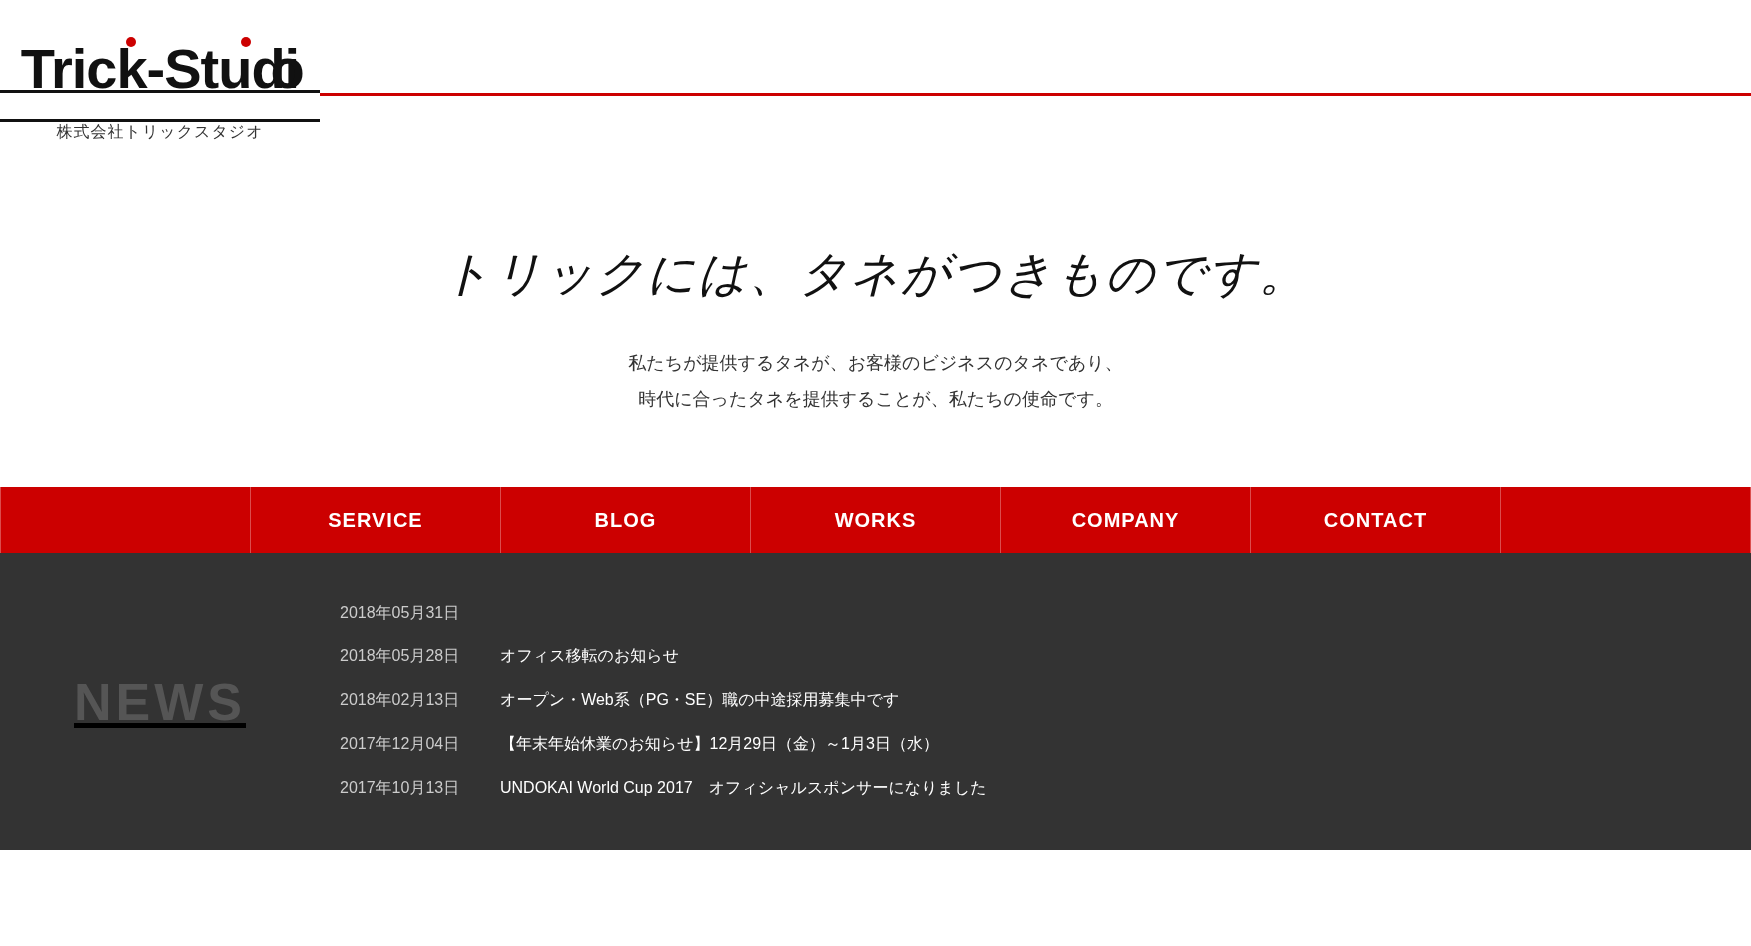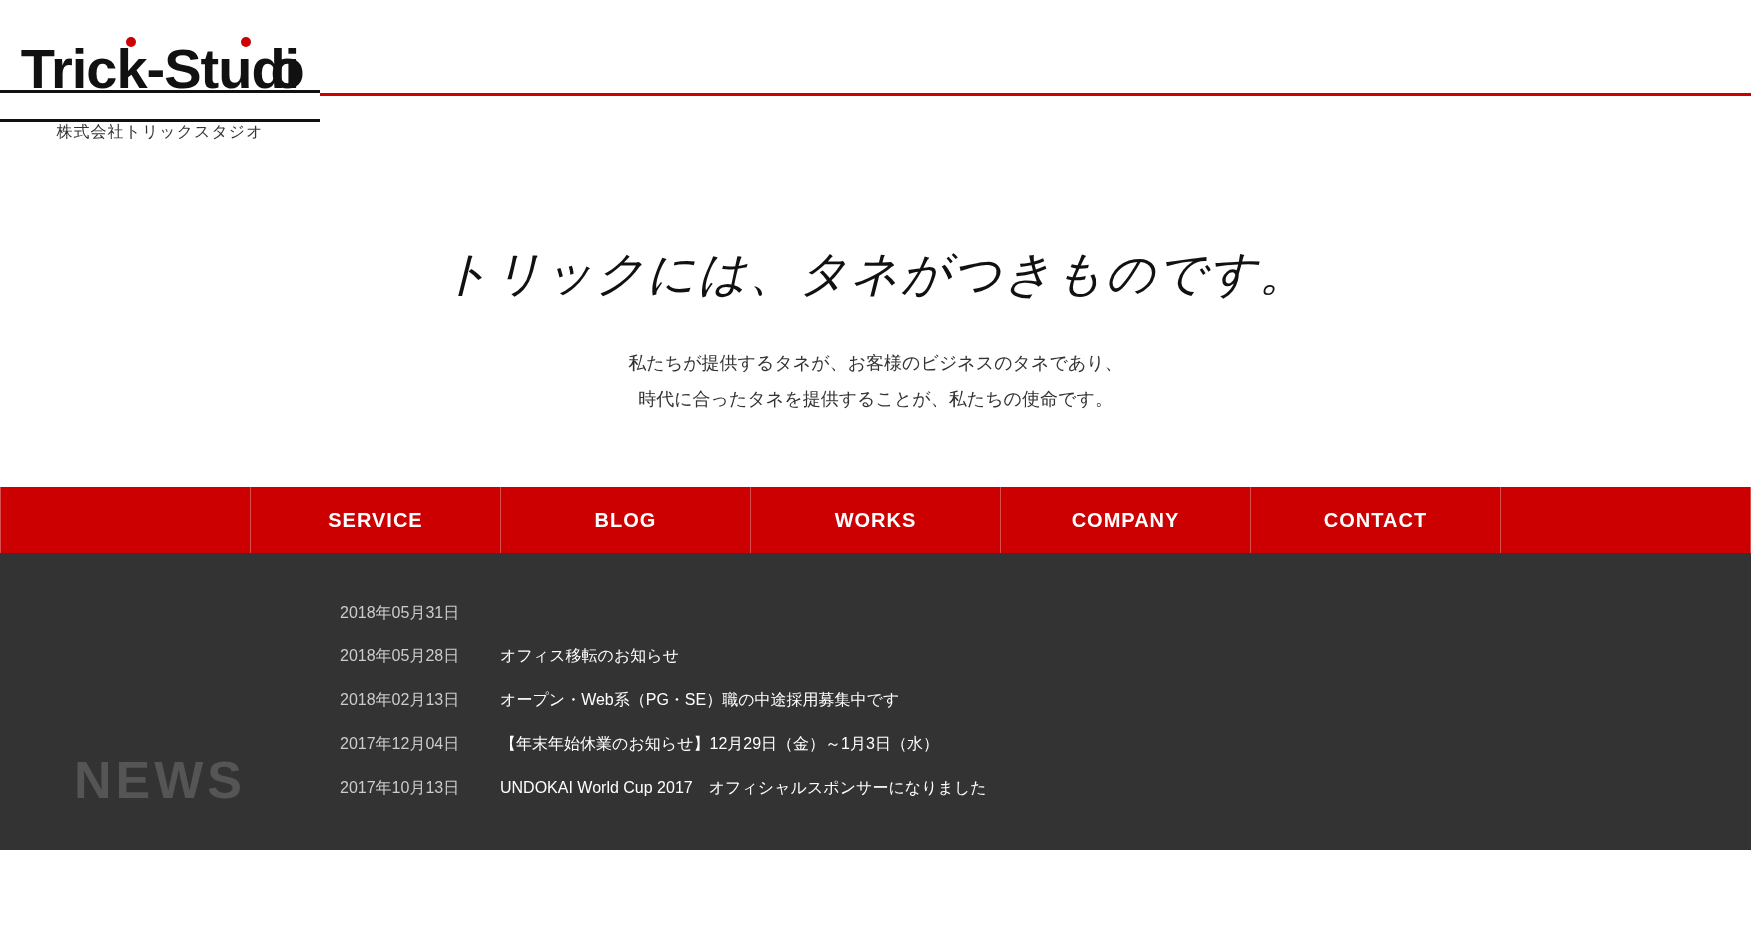--- a/index.html
+++ b/index.html
@@ -97,23 +97,24 @@
     .news-section {
       background: #333;
       display: flex;
       min-height: 280px;
       padding: 40px 0;
     }
 
     .news-label-area {
       width: 320px;
       display: flex;
-      align-items: flex-end;
+      align-items: center;
       justify-content: center;
       flex-shrink: 0;
+      text-decoration: underline;
     }
 
     .news-label {
       font-size: 52px;
       font-weight: 900;
       color: #555;
       letter-spacing: 4px;
       font-family: 'Arial Black', Arial, sans-serif;
     }
 

